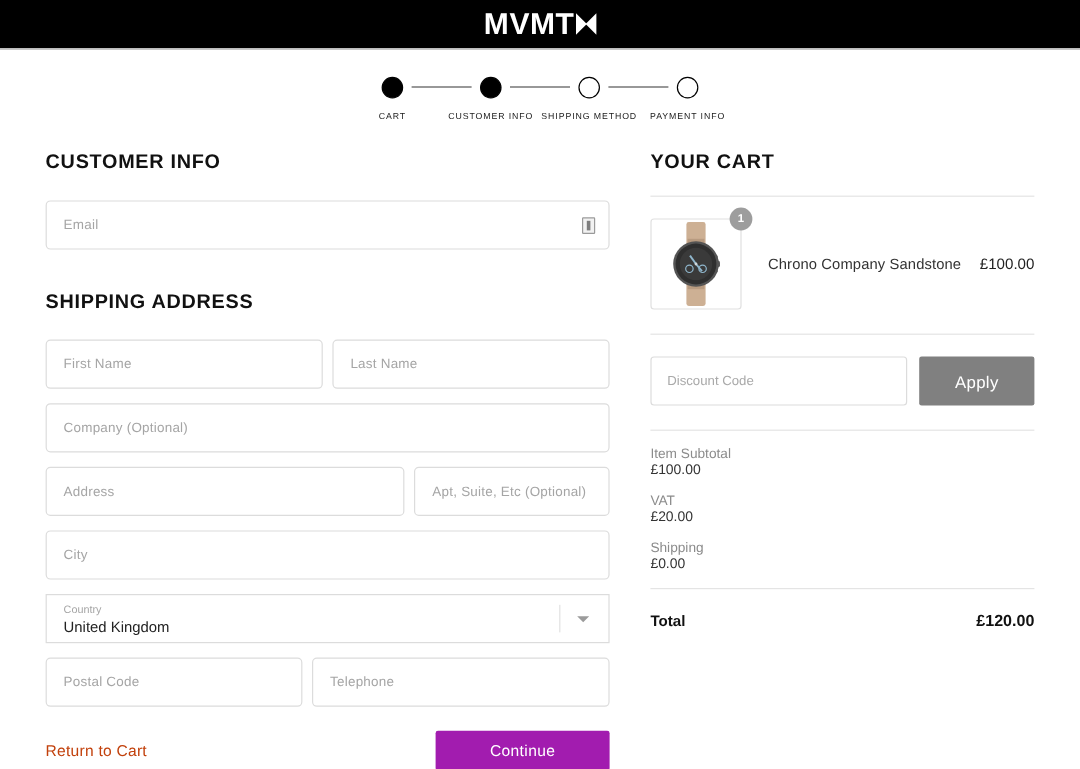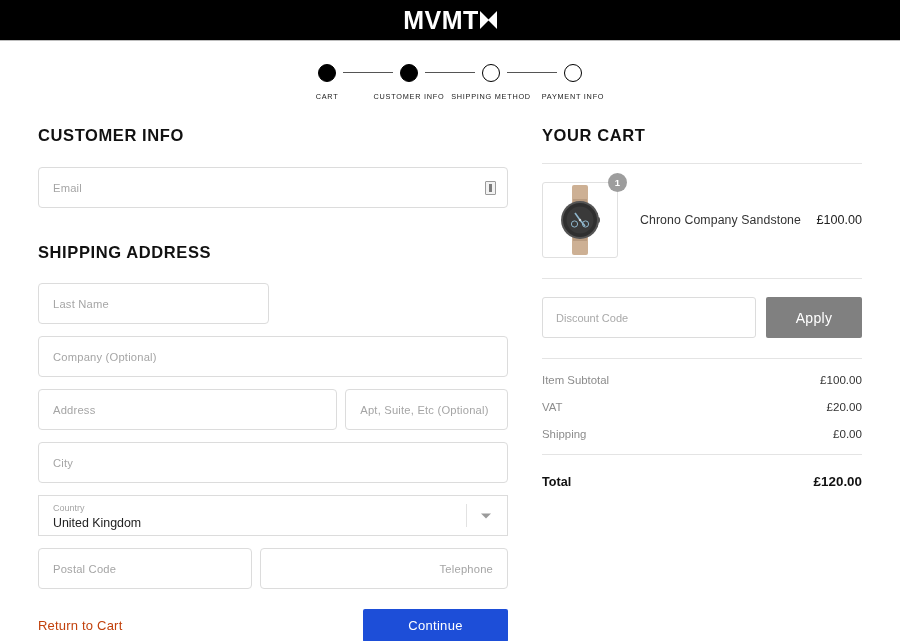--- a/index.html
+++ b/index.html
@@ -141,21 +141,21 @@
   .actions {
     display: flex; align-items: center; justify-content: space-between;
     margin-top: 20px;
   }
   .link-return {
     font-size: 13px; color: #c2410c; letter-spacing: 0.2px;
     text-decoration: none;
   }
   .btn-continue {
     width: 145px; height: 33px;
-    background: #1d4ed8; color: #ffffff;
+    background: #a21caf; color: #ffffff;
     border: none; border-radius: 2px;
     font-family: "Liberation Sans", sans-serif;
     font-size: 13px; letter-spacing: 0.3px;
     cursor: pointer;
   }
 
   
   .divider { height: 1px; background: #e4e4e4; }
   .cart-hr-1 { margin-top: 18px; }
 
@@ -197,20 +197,21 @@
     font-size: 14px; letter-spacing: 0.3px;
     cursor: pointer;
   }
 
   .cart-hr-3 { margin-top: 20px; }
 
   .totals { margin-top: 14px; }
   .total-line {
     display: flex; justify-content: space-between; align-items: baseline;
     margin-bottom: 14px;
+    flex-direction: column;
   }
   .total-line .k { font-size: 11.4px; color: #8c8c8c; }
   .total-line .v { font-size: 11.6px; color: #333333; }
   .cart-hr-4 { margin-top: 4px; }
   .grand {
     display: flex; justify-content: space-between; align-items: baseline;
     margin-top: 19px;
   }
   .grand .k { font-size: 12.6px; font-weight: 700; color: #111111; }
   .grand .v { font-size: 13.4px; font-weight: 700; color: #111111; }
@@ -257,20 +258,23 @@
       <span class="ph">Email</span>
       <span class="autofill-icon">
           <i></i>
         </span>
     </div>
 
     <div class="section-title" style="margin-top:35px;">SHIPPING ADDRESS</div>
 
     <div class="row" style="margin-top:21px;">
       <div class="field" style="width:231px;">
+        <span class="ph">First Name</span>
+      </div>
+      <div class="field" style="width:231px;">
         <span class="ph">Last Name</span>
       </div>
     </div>
 
     <div class="field mt12">
       <span class="ph">Company (Optional)</span>
     </div>
 
     <div class="row mt12">
       <div class="field" style="width:312px;">
@@ -289,21 +293,21 @@
       <span class="lbl">Country</span>
       <span class="val">United Kingdom</span>
       <span class="select-divider"></span>
       <span class="caret"></span>
     </div>
 
     <div class="row mt12">
       <div class="field" style="width:231px;">
         <span class="ph">Postal Code</span>
       </div>
-      <div class="field" style="width:268px;justify-content:flex-end;">
+      <div class="field" style="width:268px;">
         <span class="ph">Telephone</span>
       </div>
     </div>
 
     <div class="actions">
       <a class="link-return" href="#">Return to Cart</a>
       <button class="btn-continue">Continue</button>
     </div>
 
   </div>

